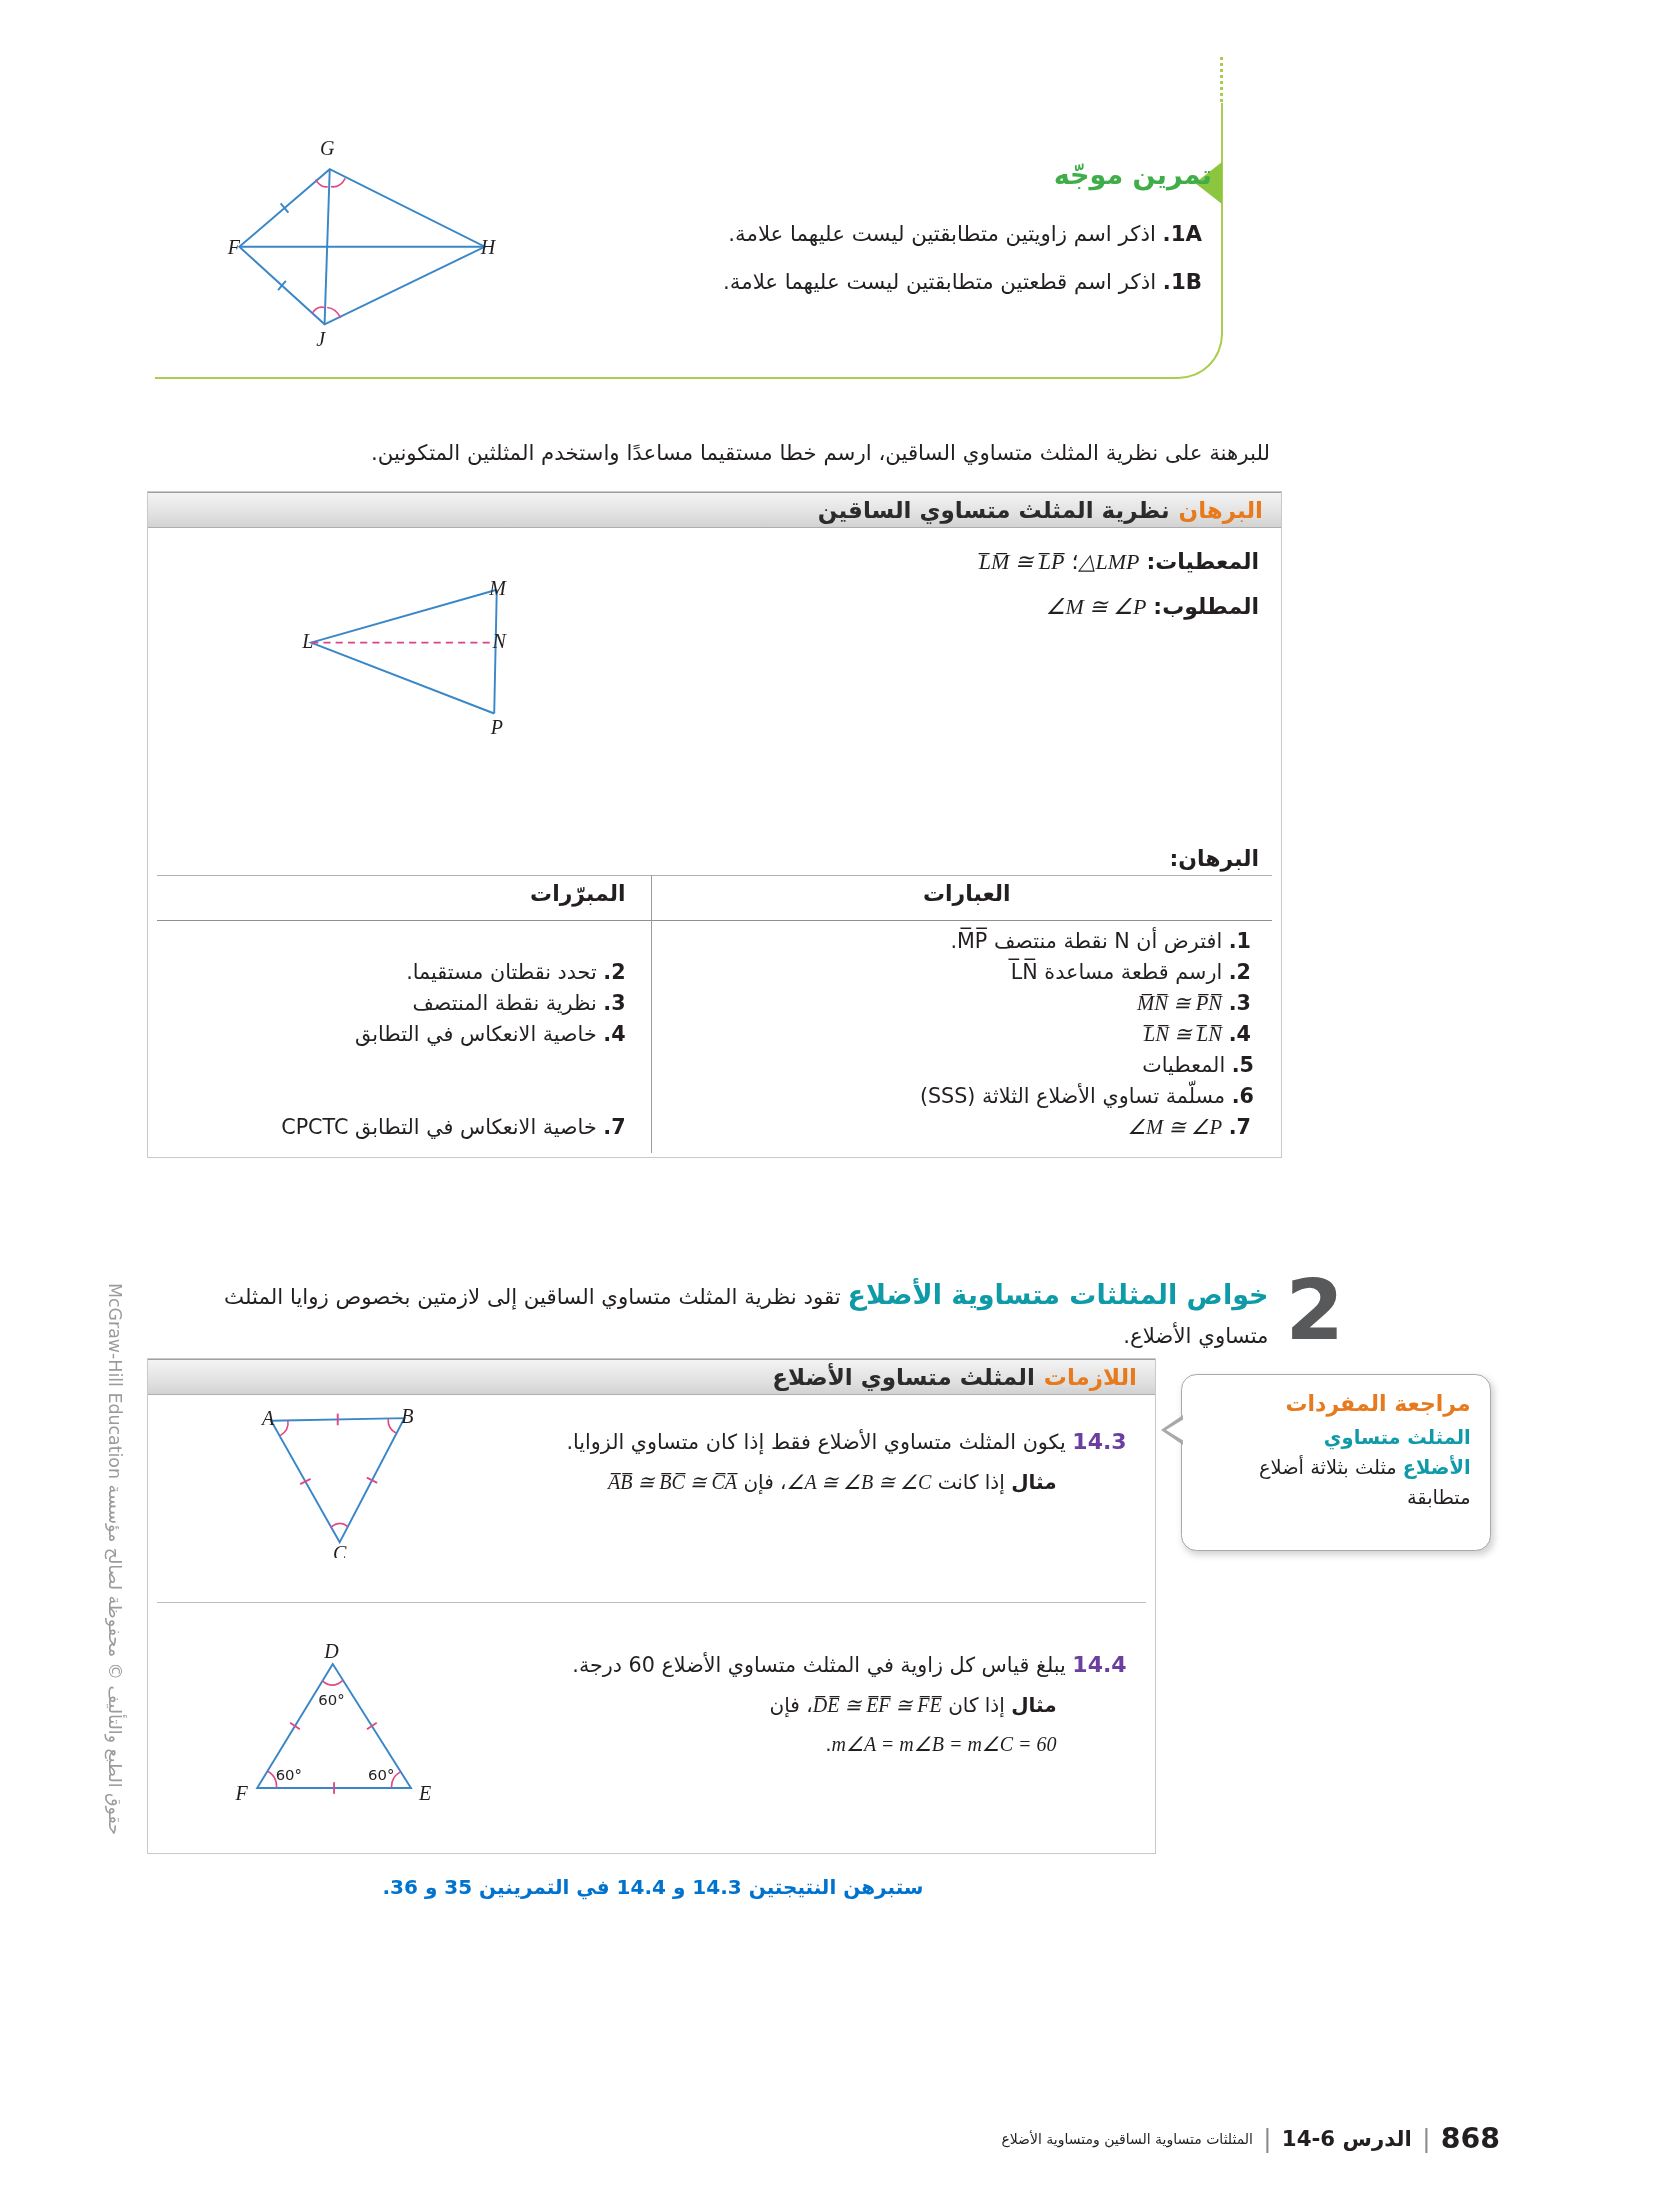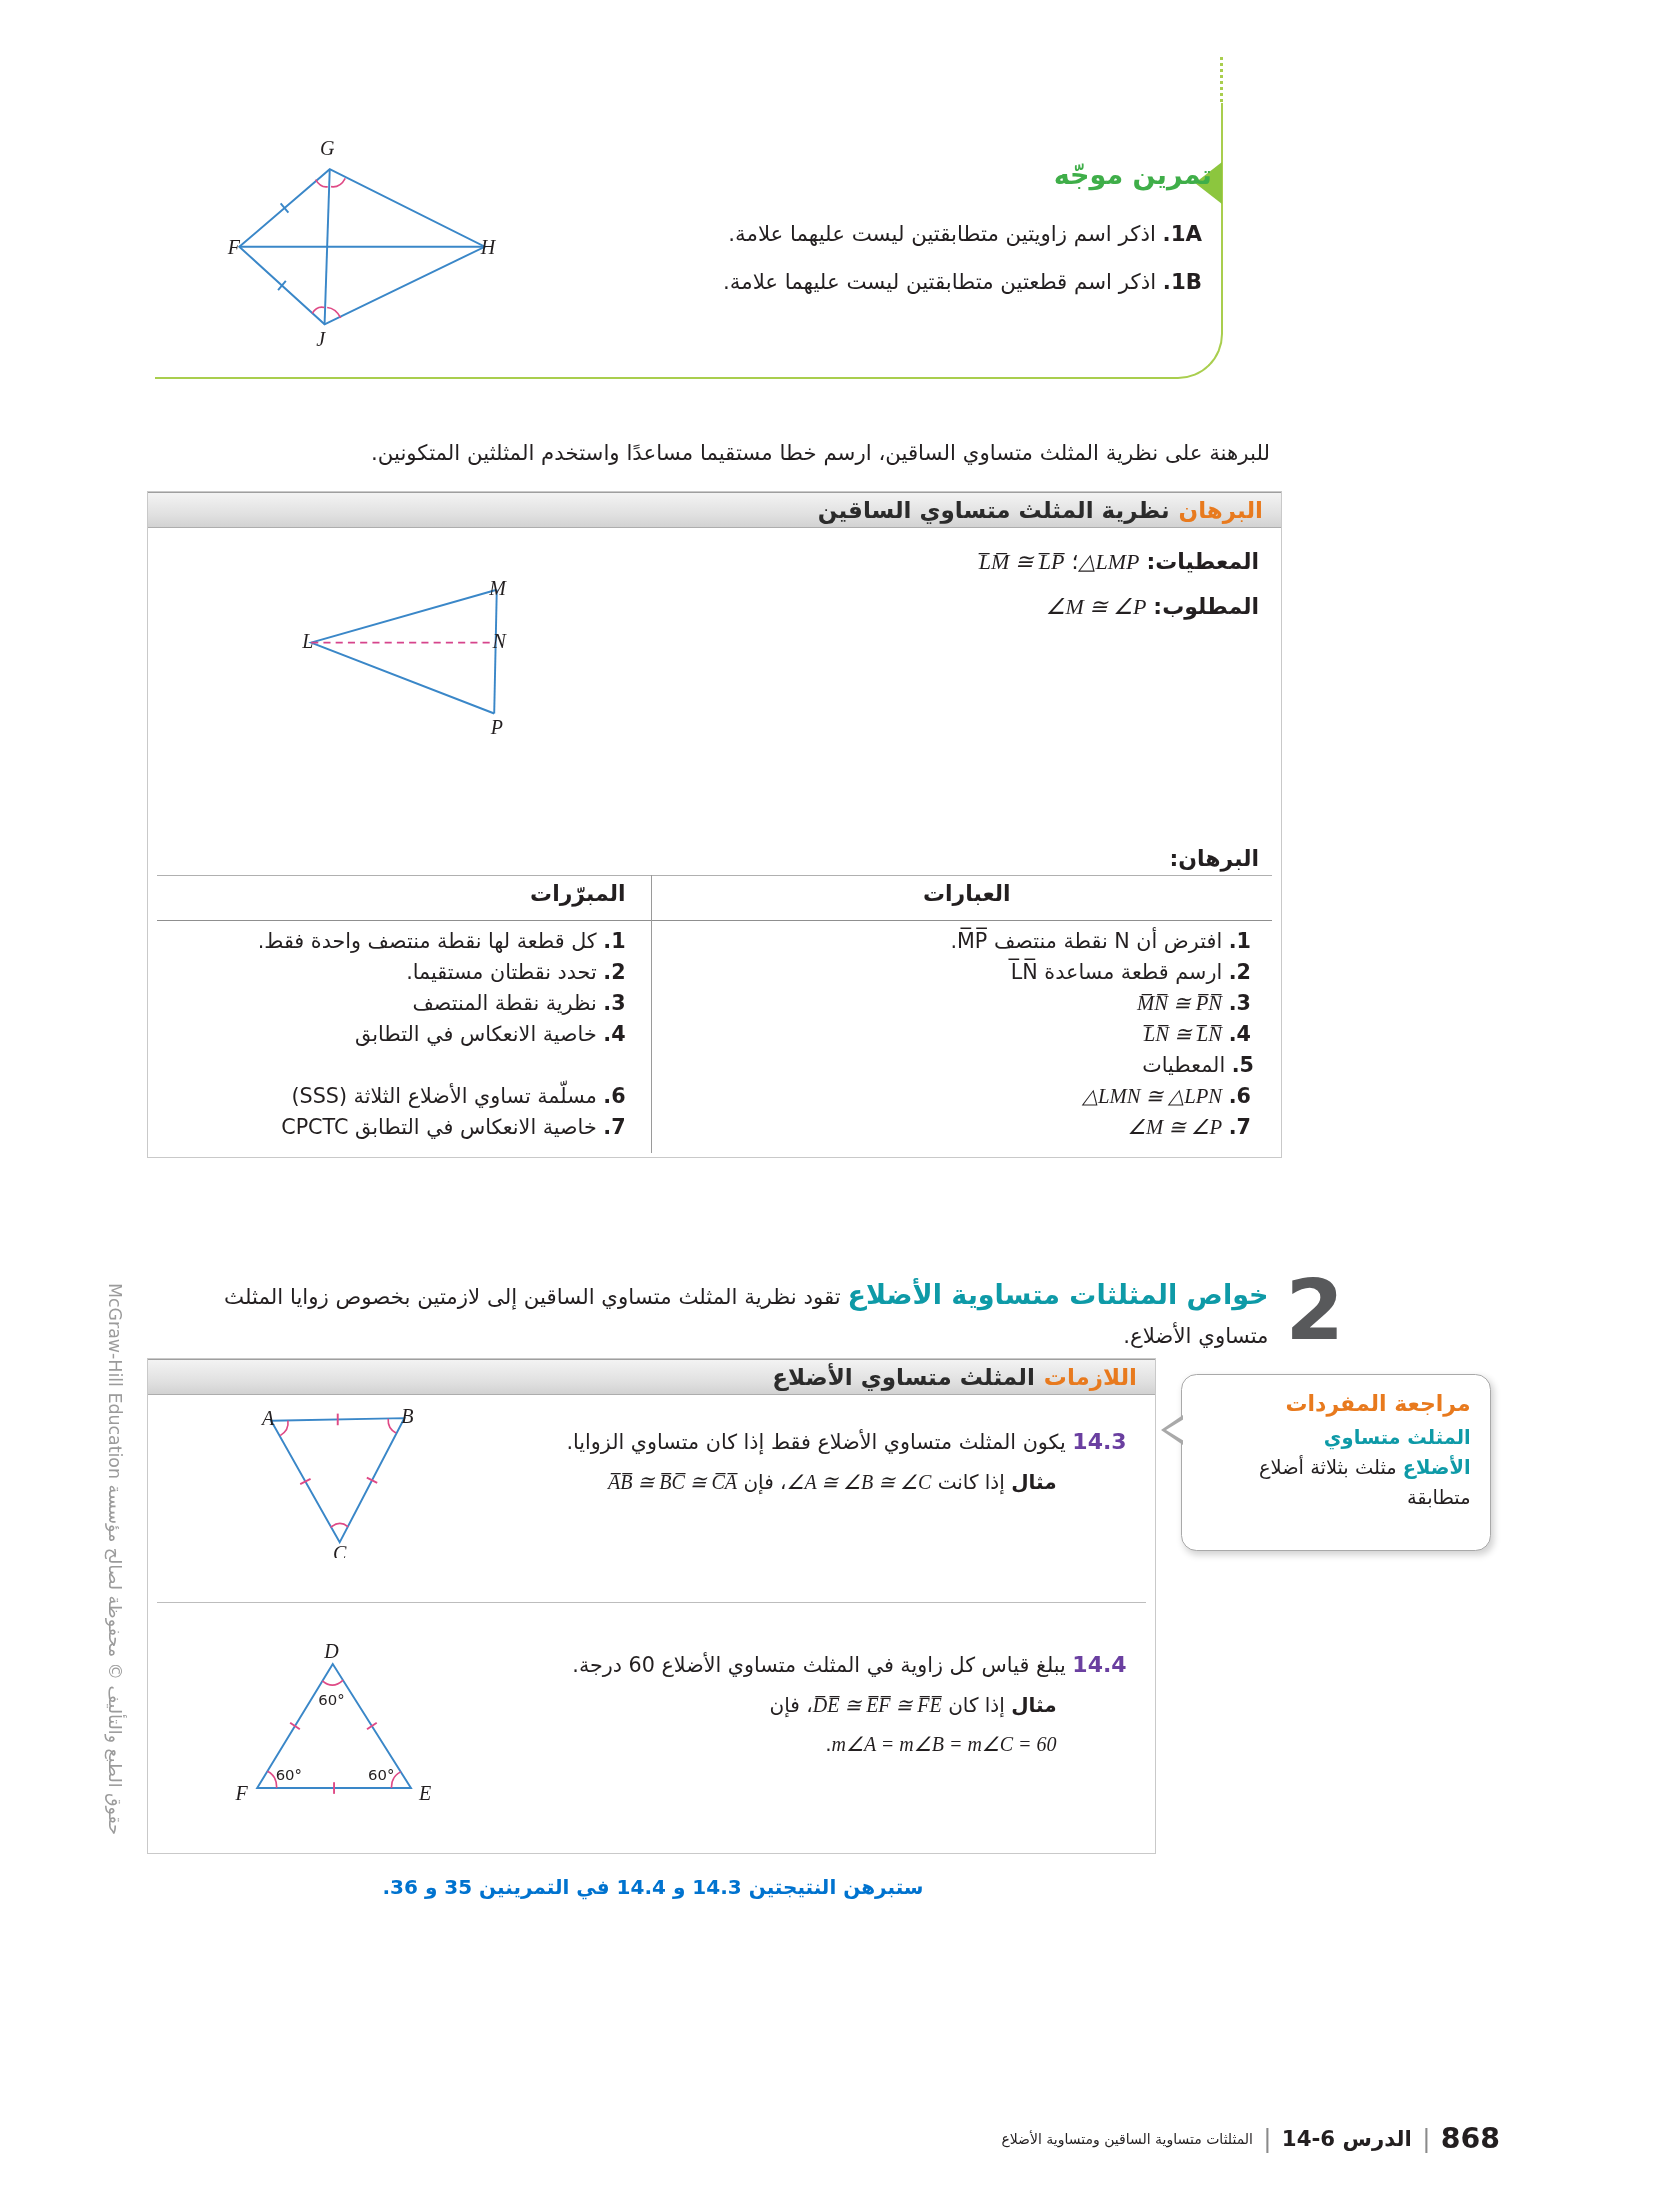--- a/index.html
+++ b/index.html
@@ -168,39 +168,37 @@
     <div class="t-head">
       <div class="cell-st">العبارات</div>
       <div class="cell-re">المبرّرات</div>
     </div>
     <div class="rule rule-mid"></div>
     <div class="col-divider"></div>
 
     <div class="t-rows">
       <div class="t-row">
         <div class="cell-st"><span class="rownum">1.</span> <span>افترض أن N نقطة منتصف M̅P̅.</span></div>
-        <div class="cell-re"><span class="rownum">1.</span> <span>كل قطعة لها نقطة منتصف واحدة فقط.</span></div>
       </div>
       <div class="t-row">
         <div class="cell-st"><span class="rownum">2.</span> <span>ارسم قطعة مساعدة L̅N̅</span></div>
         <div class="cell-re"><span class="rownum">2.</span> <span>تحدد نقطتان مستقيما.</span></div>
       </div>
       <div class="t-row">
         <div class="cell-st"><span class="rownum">3.</span> <span class="math" dir="ltr">M̅N̅ ≅ P̅N̅</span></div>
         <div class="cell-re"><span class="rownum">3.</span> <span>نظرية نقطة المنتصف</span></div>
       </div>
       <div class="t-row">
         <div class="cell-st"><span class="rownum">4.</span> <span class="math" dir="ltr">L̅N̅ ≅ L̅N̅</span></div>
         <div class="cell-re"><span class="rownum">4.</span> <span>خاصية الانعكاس في التطابق</span></div>
       </div>
       <div class="t-row">
         <div class="cell-re"><span class="rownum">5.</span> <span>المعطيات</span></div>
       </div>
       <div class="t-row">
-        <div class="cell-st"><span class="rownum">6.</span> <span class="math" dir="ltr">△LMN ≅ △LPN</span></div>
         <div class="cell-re"><span class="rownum">6.</span> <span>مسلّمة تساوي الأضلاع الثلاثة (SSS)</span></div>
       </div>
       <div class="t-row">
         <div class="cell-st"><span class="rownum">7.</span> <span class="math" dir="ltr">∠M ≅ ∠P</span></div>
         <div class="cell-re"><span class="rownum">7.</span> <span>خاصية الانعكاس في التطابق CPCTC</span></div>
       </div>
     </div>
   </div>
 
   <div id="section2">

